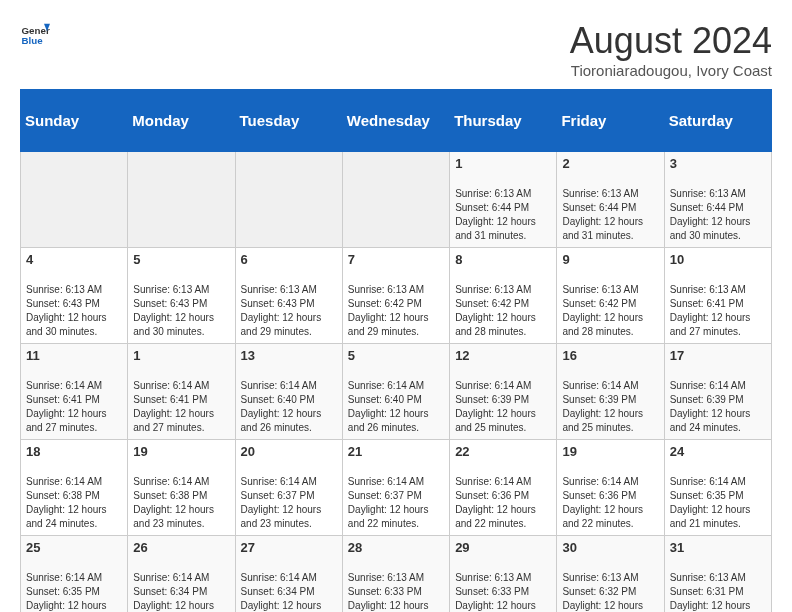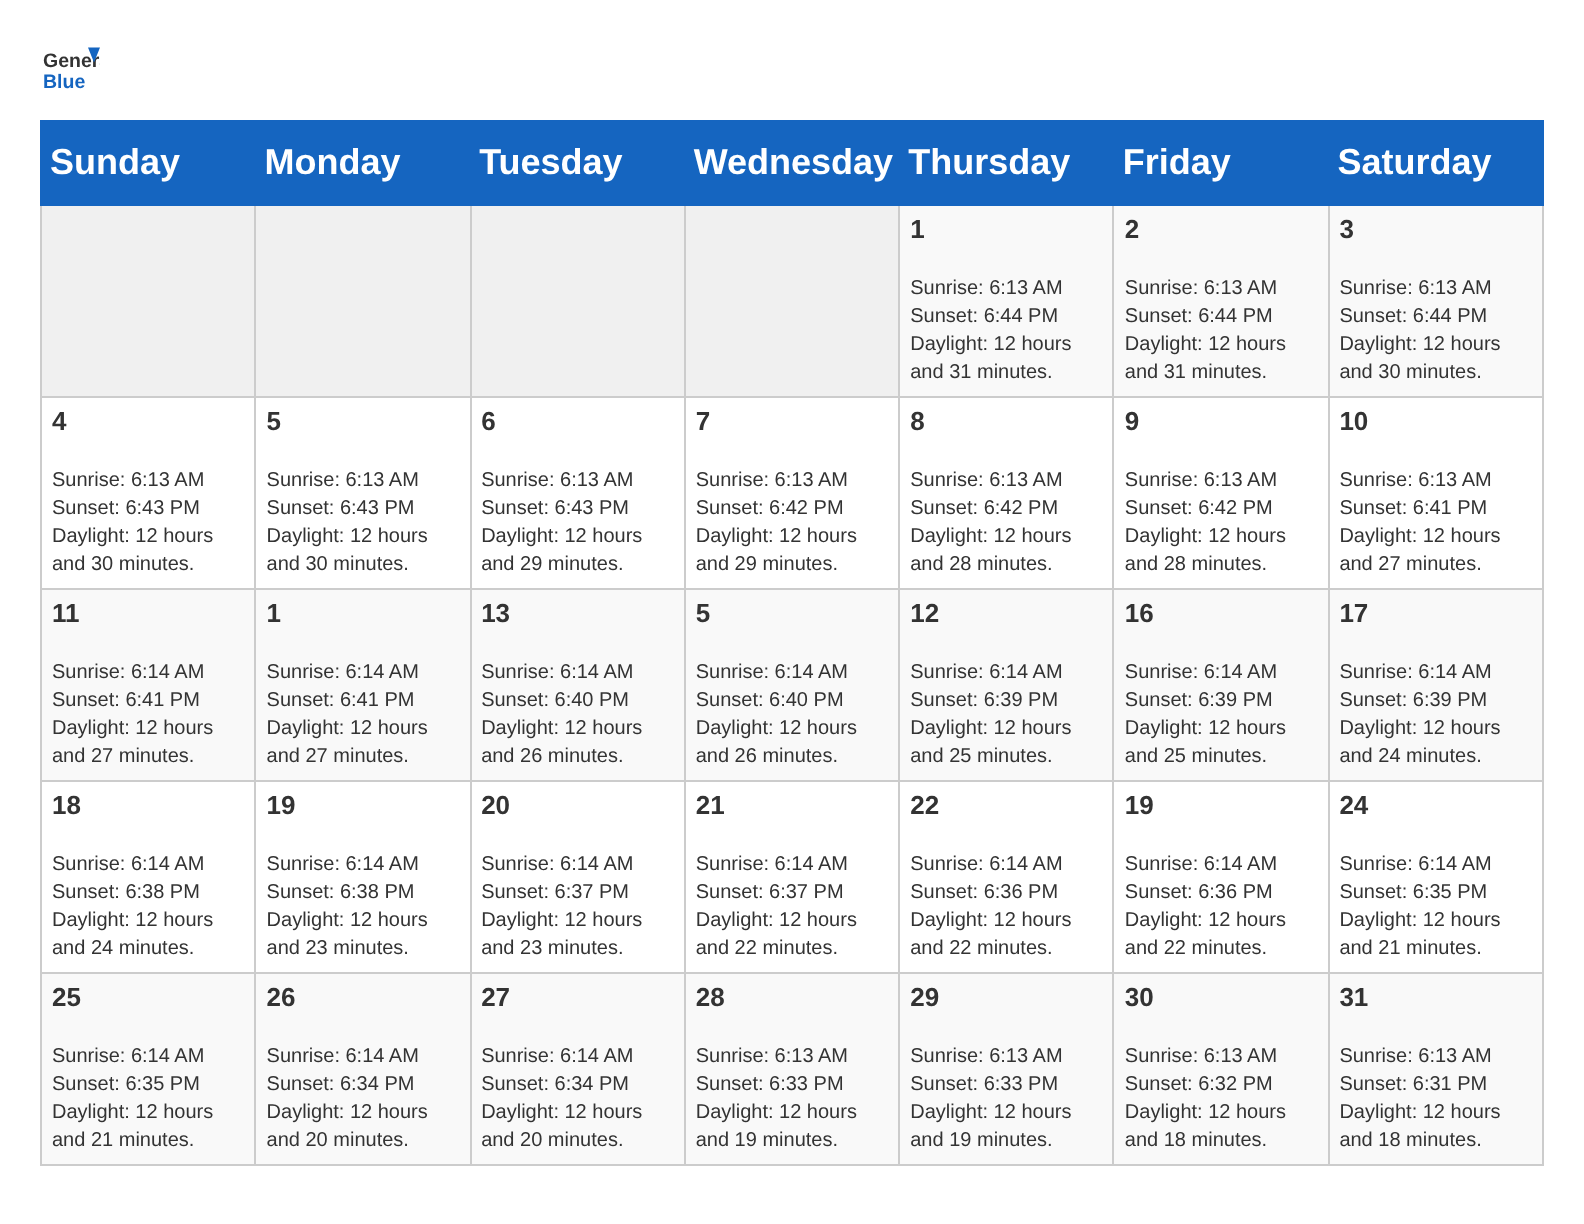--- a/index.html
+++ b/index.html
@@ -40,22 +40,22 @@
     table {
       width: 100%;
       border-collapse: collapse;
       table-layout: fixed;
     }
     thead tr {
       background-color: #1565C0;
       color: #fff;
     }
     thead th {
-      padding: 10px 4px;
-      font-size: 18px;
+      padding: 22px 4px;
+      font-size: 15px;
       text-align: left;
       border: 1px solid #1565C0;
     }
     tbody tr {
       vertical-align: top;
     }
     tbody td {
       border: 1px solid #ccc;
       padding: 4px 5px;
       font-size: 10.5px;
@@ -88,20 +88,24 @@
 </head>
 <body>
 
 <div class="header">
   <div class="logo">
     <svg class="logo-icon" viewBox="0 0 40 40" xmlns="http://www.w3.org/2000/svg">
       <text x="2" y="18" font-size="13" font-weight="bold" fill="#333">General</text>
       <text x="2" y="32" font-size="13" font-weight="bold" fill="#1565C0">Blue</text>
       <polygon points="32,5 40,5 36,15" fill="#1565C0"></polygon>
     </svg>
+  </div>
+  <div class="title-area">
+    <div class="month-title">August 2024</div>
+    <div class="location-title">Tioroniaradougou, Ivory Coast</div>
   </div>
 </div>
 
 <table>
   <thead>
     <tr>
     <th>Sunday</th>
         <th>Monday</th>
         <th>Tuesday</th>
         <th>Wednesday</th>

